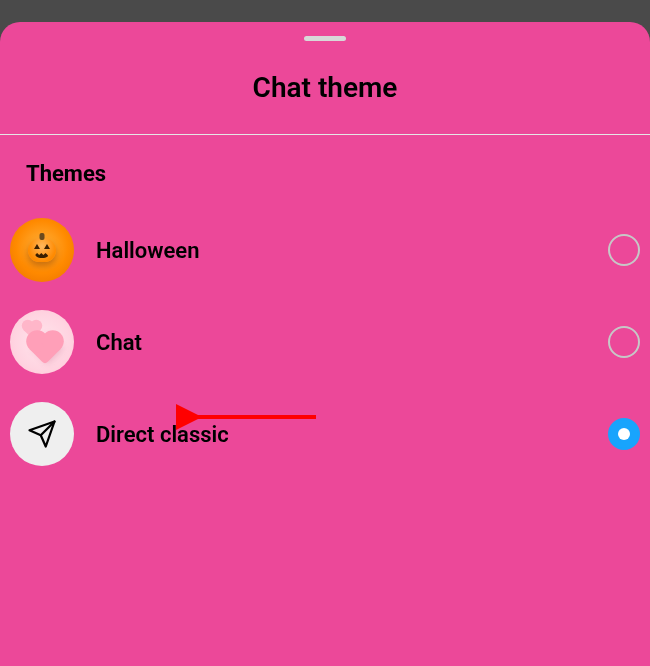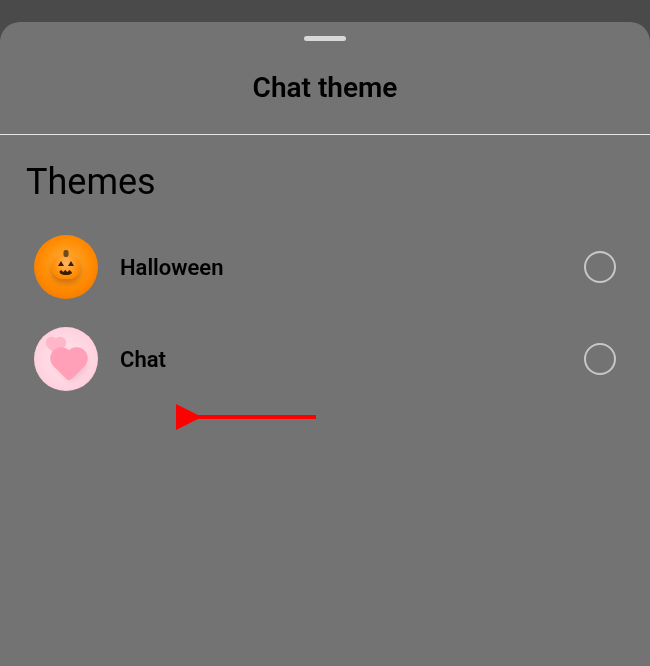--- a/index.html
+++ b/index.html
@@ -4,21 +4,21 @@
   <style>
     * { margin: 0; padding: 0; box-sizing: border-box; }
     body {
       width: 650px;
       height: 666px;
       font-family: -apple-system, BlinkMacSystemFont, "Segoe UI", Roboto, Helvetica, Arial, sans-serif;
       background: #4a4a4a;
       overflow: hidden;
     }
     .sheet {
-      background: #737373;
+      background: #ec4899;
       border-radius: 20px 20px 0 0;
       margin-top: 22px;
       height: 644px;
       width: 100%;
       position: relative;
     }
     .grabber {
       width: 42px;
       height: 5px;
       background: #d8d8d8;
@@ -31,25 +31,25 @@
       text-align: center;
       padding: 44px 0 30px 0;
       border-bottom: 1px solid #e6e6e6;
     }
     .header h1 {
       font-size: 28px;
       font-weight: 600;
       color: #000;
     }
     .section-title {
-      font-size: 36px;
-      font-weight: 400;
+      font-size: 22px;
+      font-weight: 700;
       padding: 26px 12px 18px 26px;
     }
-    .list { padding: 0 26px; }
+    .list { padding: 0 2px; }
     .row {
       display: flex;
       align-items: center;
       padding: 14px 8px;
       gap: 22px;
       cursor: pointer;
     }
     .theme-icon {
       width: 64px;
       height: 64px;
@@ -183,20 +183,30 @@
     <div class="row">
       <div class="theme-icon love">
         <div class="heart2"></div>
         <div class="heart"></div>
       </div>
       <div class="label">Chat</div>
       <div class="radio"></div>
     </div>
 
 
+    <div class="row">
+      <div class="theme-icon classic">
+        <svg class="paper-plane" viewBox="0 0 24 24" fill="none" stroke="#000" stroke-width="1.8" stroke-linejoin="round" stroke-linecap="round">
+          <path d="M22 2 L2 9 L11 13 L15 22 L22 2 Z"></path>
+          <path d="M11 13 L22 2"></path>
+        </svg>
+      </div>
+      <div class="label">Direct classic</div>
+      <div class="radio selected"></div>
+    </div>
 
   </div>
 
   <svg class="annotation-arrow" width="150" height="34">
     <defs>
       <marker id="ah" markerWidth="12" markerHeight="12" refX="2" refY="5" orient="auto">
         <path d="M10,0 L0,5 L10,10 Z" fill="#ff0000"></path>
       </marker>
     </defs>
     <line x1="140" y1="17" x2="18" y2="17" stroke="#ff0000" stroke-width="4" marker-end="url(#ah)"></line>

